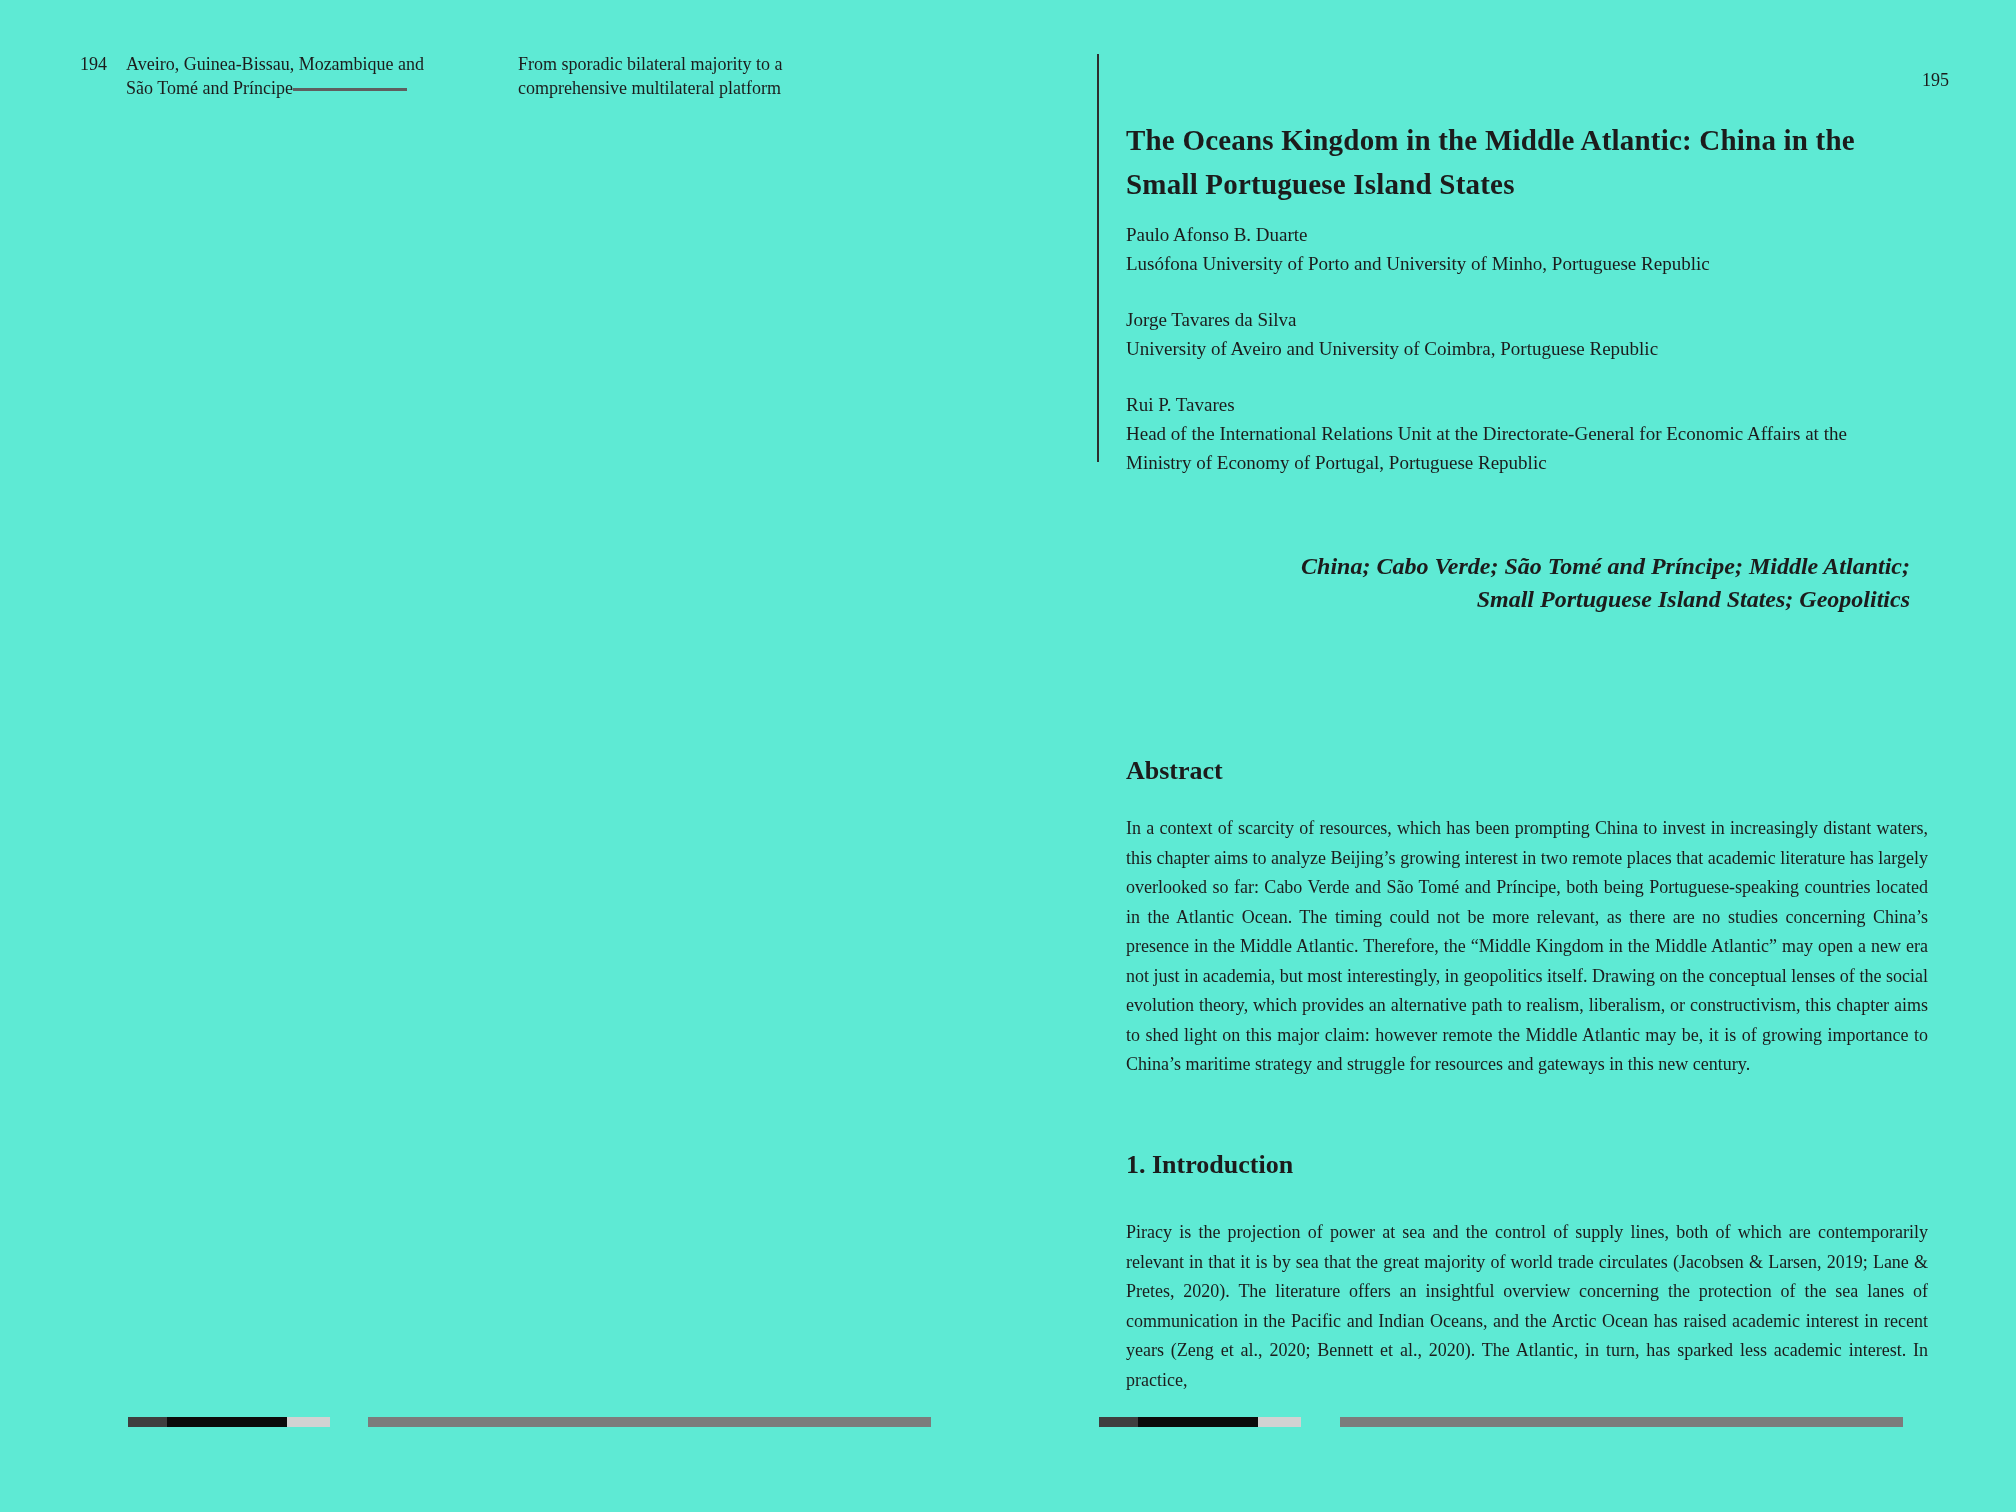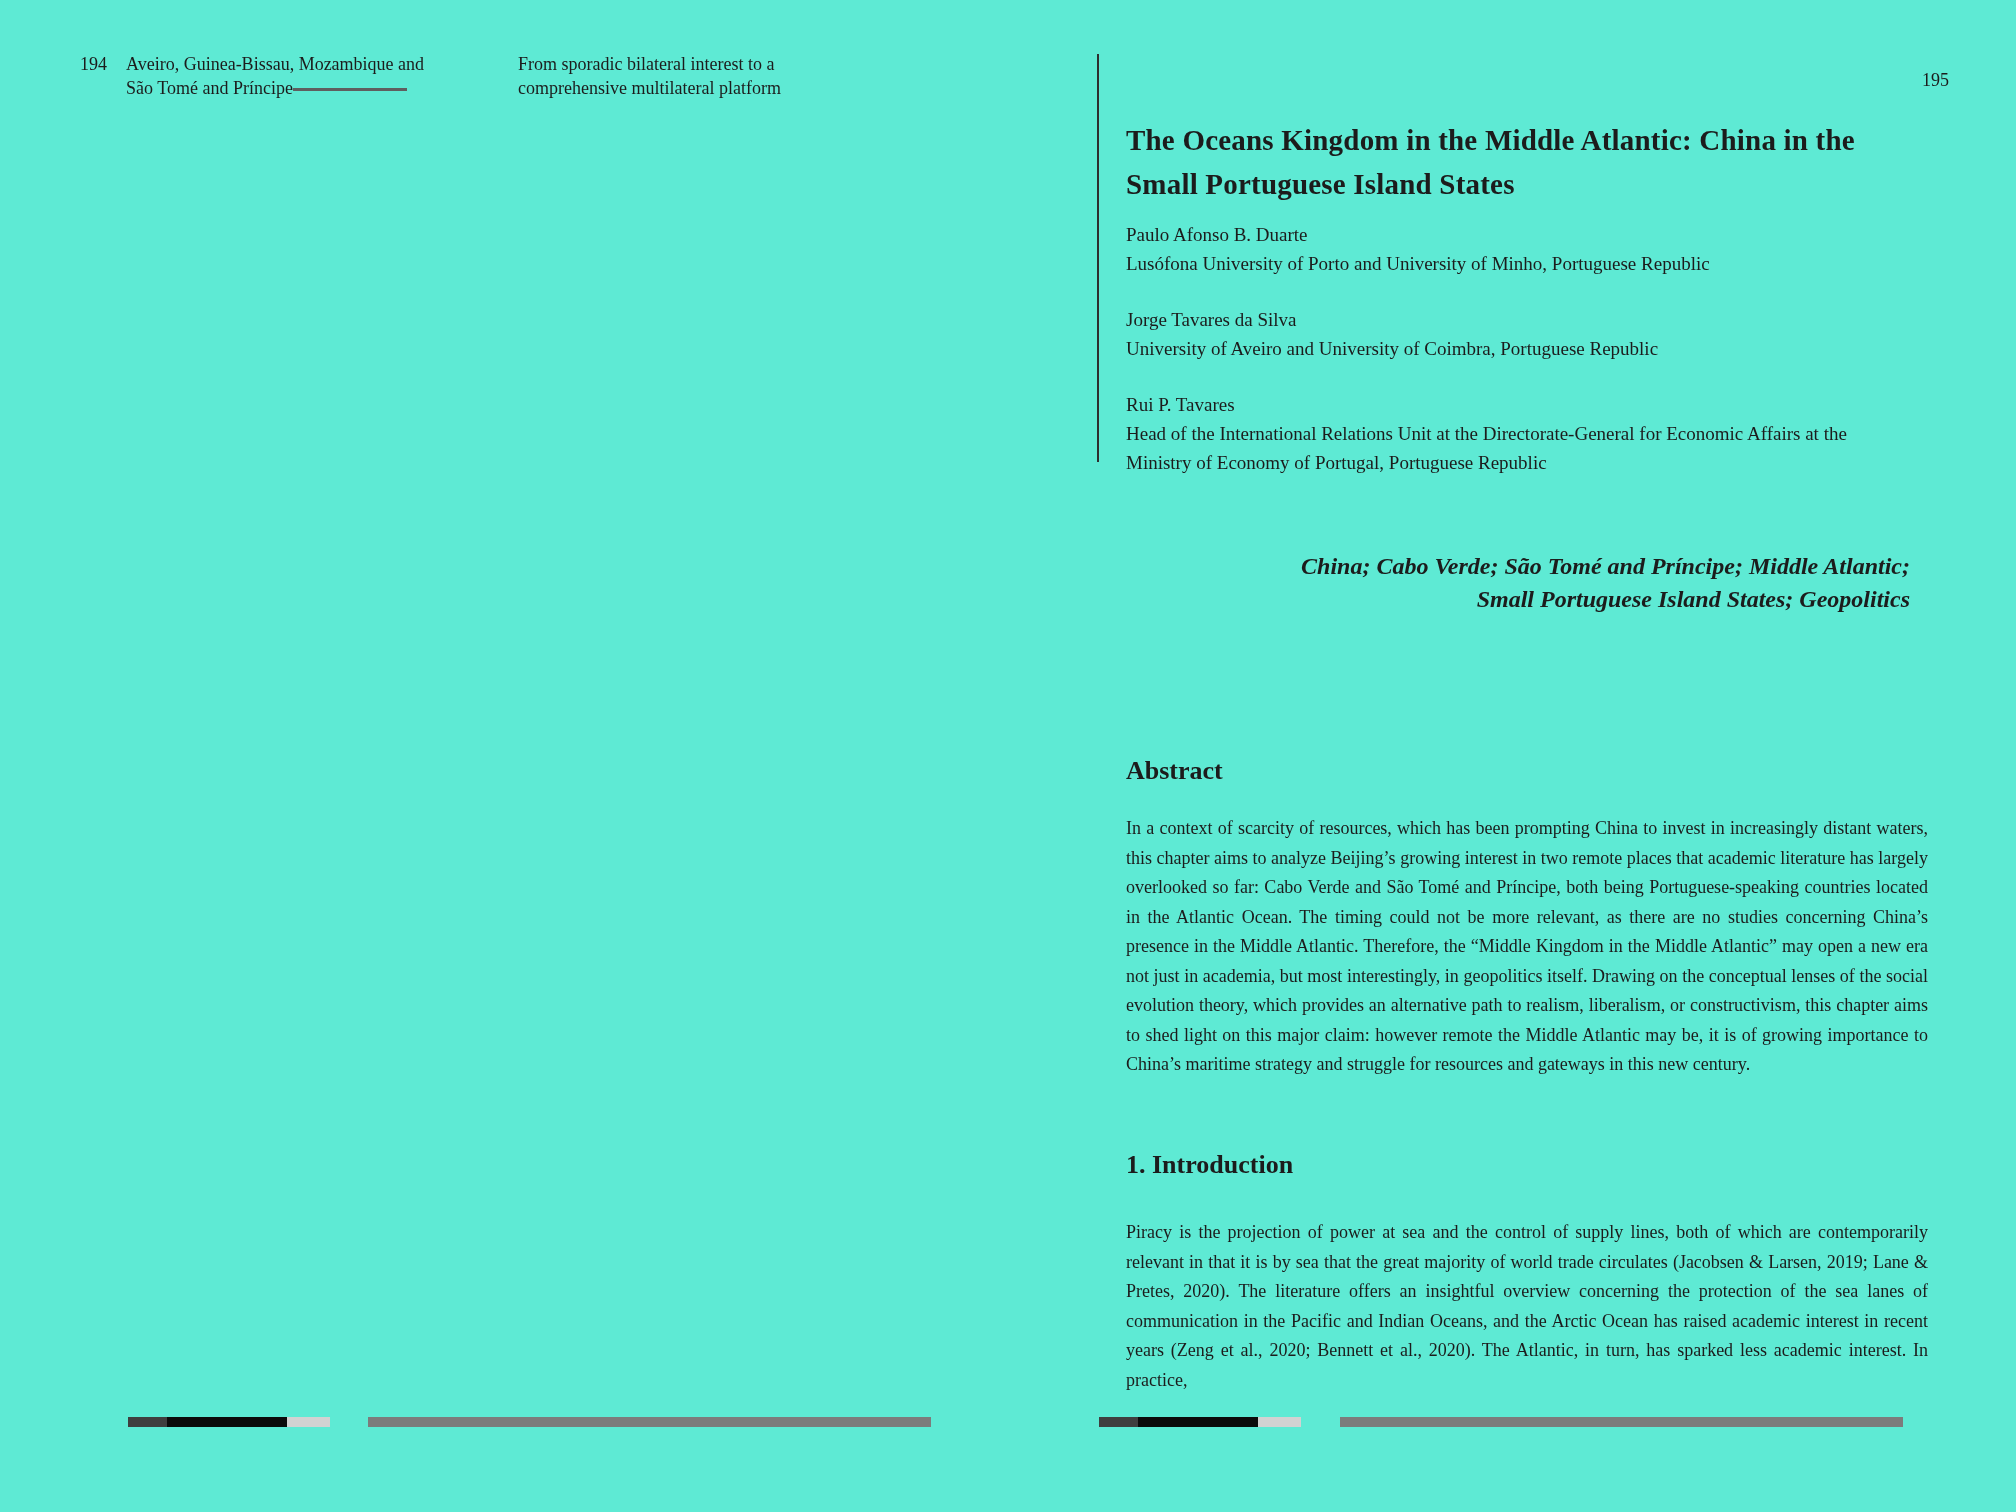--- a/index.html
+++ b/index.html
@@ -109,21 +109,21 @@
 
   <div class="running-head chapter-ref">
     <div>Aveiro, Guinea-Bissau, Mozambique and</div>
     <div class="line2">
       <span>São Tomé and Príncipe</span>
       <span class="head-rule" style="background: rgb(95, 95, 95);"></span>
     </div>
   </div>
 
   <div class="running-head section-ref">
-    <div>From sporadic bilateral interest to a</div>
+    <div>From sporadic bilateral majority to a</div>
     <div>comprehensive multilateral platform</div>
   </div>
 
   <div class="folio-right">195</div>
 
   <div class="title-accent-line" style="background: rgb(46, 46, 46);"></div>
 
   <h1 class="paper-title" style="margin:0">
     <div>The Oceans Kingdom in the Middle Atlantic: China in the</div>
     <div>Small Portuguese Island States</div>

